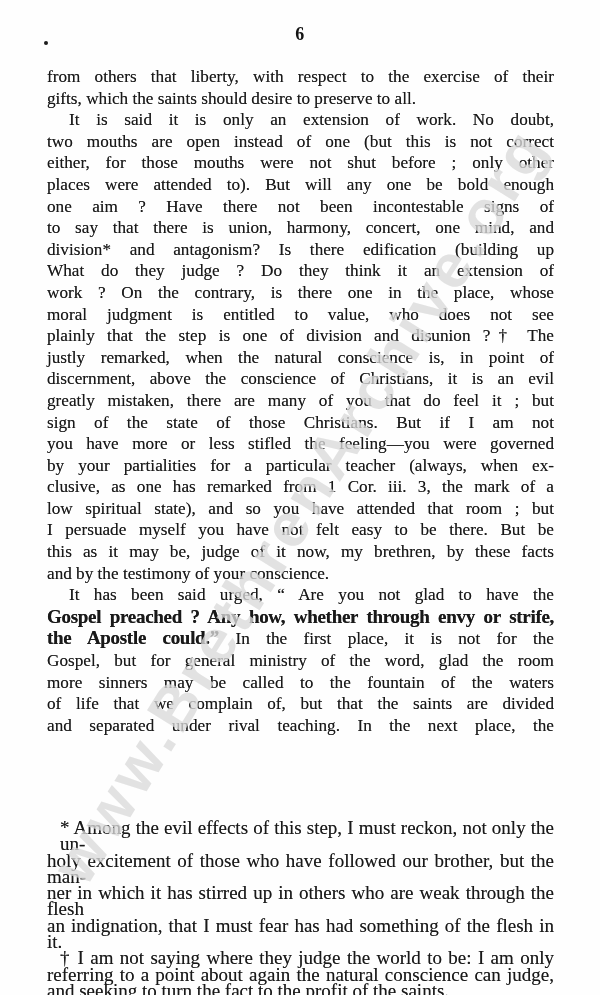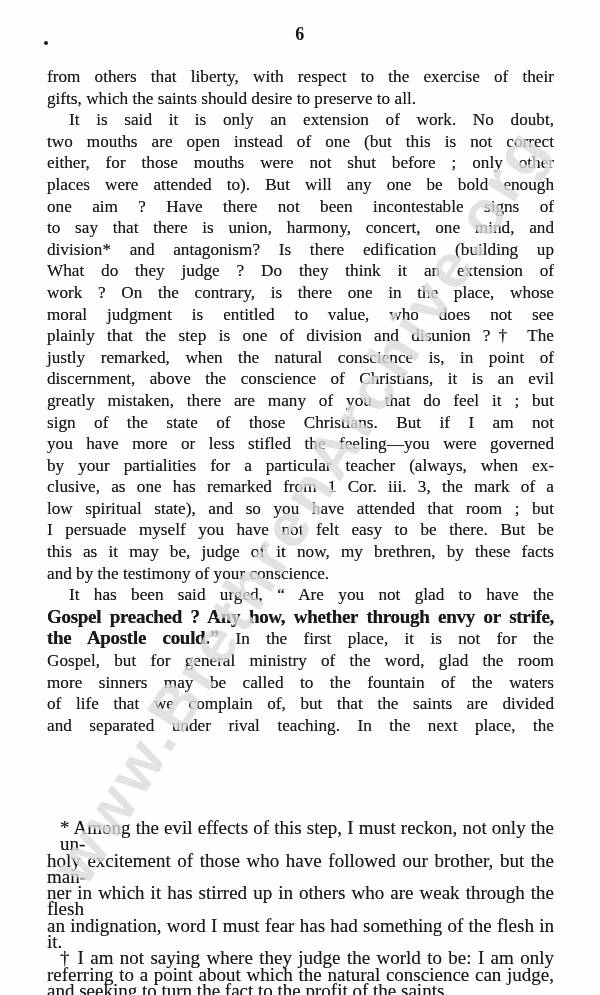--- a/index.html
+++ b/index.html
@@ -134,23 +134,23 @@
       <div class="line">Gospel, but for general ministry of the word, glad the room</div>
       <div class="line">more sinners may be called to the fountain of the waters</div>
       <div class="line">of life that we complain of, but that the saints are divided</div>
       <div class="line">and separated under rival teaching.  In the next place, the</div>
     </div>
 
   <div class="footnotes">
       <div class="line indent">* Among the evil effects of this step, I must reckon, not only the un-</div>
       <div class="line">holy excitement of those who have followed our brother, but the man-</div>
       <div class="line">ner in which it has stirred up in others who are weak through the flesh</div>
-      <div class="line end">an indignation, word I must fear has had something of the flesh in it.</div>
+      <div class="line end">an indignation, that I must fear has had something of the flesh in it.</div>
       <div class="line indent">† I am not saying where they judge the world to be:  I am only</div>
-      <div class="line">referring to a point about which the natural conscience can judge,</div>
+      <div class="line">referring to a point about again the natural conscience can judge,</div>
       <div class="line end">and seeking to turn the fact to the profit of the saints.</div>
     </div>
 
   <div class="watermark-layer">
     <div class="watermark-text">www.BrethrenArchive.org</div>
   </div>
 
 </div>
 
 </body></html>

